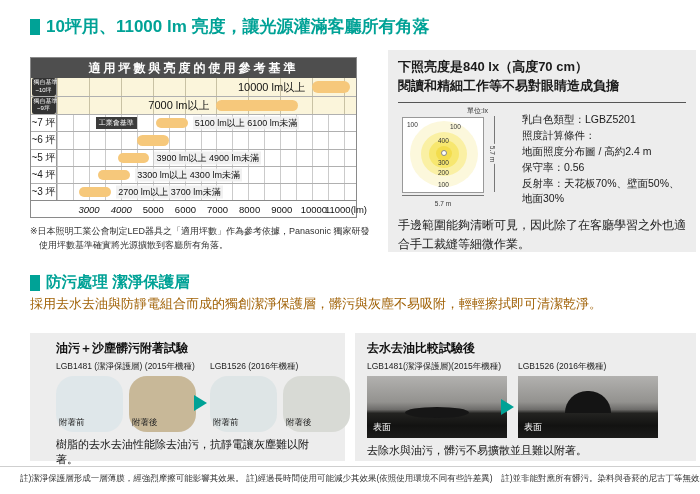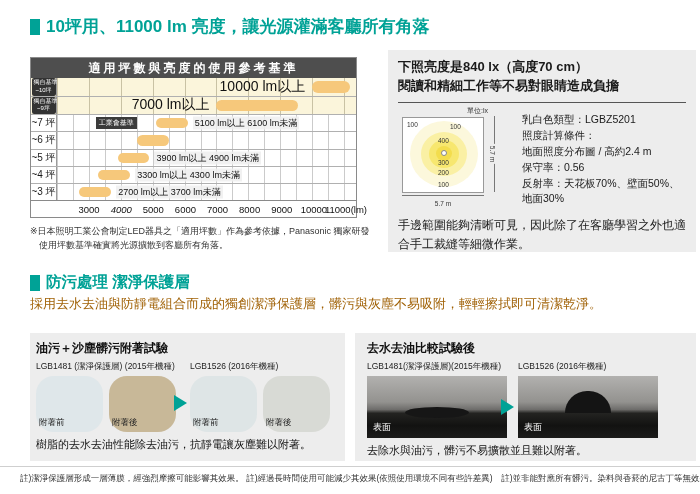--- a/index.html
+++ b/index.html
@@ -20,21 +20,21 @@
   .crow{flex:1;display:flex;border-bottom:1px solid #b0b0b0;}
   .crow:last-child{border-bottom:none;}
   .crow.cream{background:#FBF5DB;}
   .rlabel{width:26px;border-right:1px solid #9a9a9a;display:flex;align-items:center;justify-content:center;font-size:10px;white-space:nowrap;flex:none;}
   .chip{background:#333;color:#fff;font-size:6px;line-height:1.3;text-align:center;border-radius:2px;padding:1px 2px;width:24px;}
   .rplot{flex:1;position:relative;overflow:hidden;}
   .gridline{position:absolute;top:0;bottom:0;width:1px;background:#cbcbcb;z-index:0;}
   .cream .gridline{background:#c9c2a4;}
   .pill{position:absolute;top:3px;bottom:3px;background:#F6C87B;border-radius:7px;z-index:1;}
   .rangetext{position:absolute;top:50%;transform:translateY(-50%);font-size:9px;white-space:nowrap;background:rgba(238,238,238,.85);padding:0 2px;color:#111;z-index:2;}
-  .cream .rangetext{background:transparent;font-size:14px;}
+  .cream .rangetext{background:transparent;font-size:11px;}
   .std-tag{position:absolute;left:13%;top:50%;transform:translateY(-50%);background:#3b3b3b;color:#fff;font-size:7px;padding:1px 3px;white-space:nowrap;z-index:3;}
   #chart-axis{position:absolute;left:26px;top:144px;width:301px;height:17px;}
   .tick{position:absolute;top:2px;transform:translateX(-50%);font-size:9.5px;color:#111;white-space:nowrap;}
   #chart-note{position:absolute;left:30px;top:224px;width:340px;font-size:9px;color:#333;line-height:1.6;text-indent:-9px;padding-left:9px;}
 
   
   #info{position:absolute;left:388px;top:50px;width:308px;height:202px;background:#EDEDED;padding:8px 10px;}
   .info-h{font-size:13px;font-weight:bold;line-height:1.45;color:#1a1a1a;}
   #info-divider{border-top:1px solid #555;margin:6px 0 3px;}
   #diagram-wrap{display:flex;}
@@ -58,21 +58,21 @@
   #dim-v::before{content:"";position:absolute;left:4px;top:0;bottom:0;width:1px;background:#777;}
   #dim-v span{position:absolute;left:-1px;top:50%;transform:translateY(-50%);writing-mode:vertical-rl;font-size:6.5px;background:#EDEDED;padding:2px 0;color:#333;}
   #dim-h{position:absolute;left:4px;top:89px;width:82px;border-top:1px solid #777;text-align:center;}
   #dim-h span{display:inline-block;transform:translateY(-58%);font-size:6.5px;background:#EDEDED;padding:0 3px;color:#333;}
   #specs{flex:1;margin-left:12px;padding-top:6px;font-size:10.5px;line-height:1.52;color:#1a1a1a;}
   #info-note{margin-top:9px;font-size:12px;line-height:1.55;color:#1a1a1a;}
 
   
   #para2{position:absolute;left:30px;top:295px;width:665px;font-size:13px;color:#a16207;}
   .panel{position:absolute;top:333px;height:128px;background:#EDEDED;}
-  #panelL{left:30px;width:315px;padding:7px 6px;}
+  #panelL{left:30px;width:315px;padding:7px 26px;}
   #panelR{left:355px;width:341px;padding:7px 12px;}
   .panel h4{font-size:12px;font-weight:bold;color:#111;}
   .model-row{display:flex;font-size:8.5px;color:#222;margin-top:4px;white-space:nowrap;}
   #panelL .model-row span:first-child{width:154px;flex:none;}
   #panelR .model-row span:first-child{width:151px;flex:none;}
   .photo-row{position:relative;display:flex;margin-top:3px;}
   .photoS{position:relative;width:67px;height:56px;margin-right:6px;flex:none;border-radius:18px;}
   .photoS.gapR{margin-right:14px;}
   .plabel{position:absolute;left:3px;bottom:3px;font-size:8.5px;color:#222;}
   .arrow{position:absolute;width:0;height:0;border-left:13px solid #00A296;border-top:8px solid transparent;border-bottom:8px solid transparent;z-index:3;}
@@ -271,21 +271,21 @@
             <div class="gridline" style="left: 16%;"></div>
             <div class="gridline" style="left: 10.6667%;"></div>
             <div class="gridline" style="left: 5.33333%;"></div>
             <div class="gridline" style="left: 0%;"></div>
           <div class="pill" style="left: 7.46667%; width: 10.6667%;"></div>
           <span class="rangetext" style="left: 18.1333%; margin-left: 5px;">2700 lm以上 3700 lm未滿</span>
         </div>
       </div>
     </div>
     <div id="chart-axis">
-        <span class="tick" style="left: 10.6667%;">3000</span>
+        <span class="tick" style="left: 10.6667%; font-style: italic;">3000</span>
         <span class="tick" style="left: 21.3333%; font-style: italic;">4000</span>
         <span class="tick" style="left: 32%;">5000</span>
         <span class="tick" style="left: 42.6667%;">6000</span>
         <span class="tick" style="left: 53.3333%;">7000</span>
         <span class="tick" style="left: 64%;">8000</span>
         <span class="tick" style="left: 74.6667%;">9000</span>
         <span class="tick" style="left: 85.3333%;">10000</span>
         <span class="tick" style="left: 96%;">11000(lm)</span>
       </div>
   </div>

